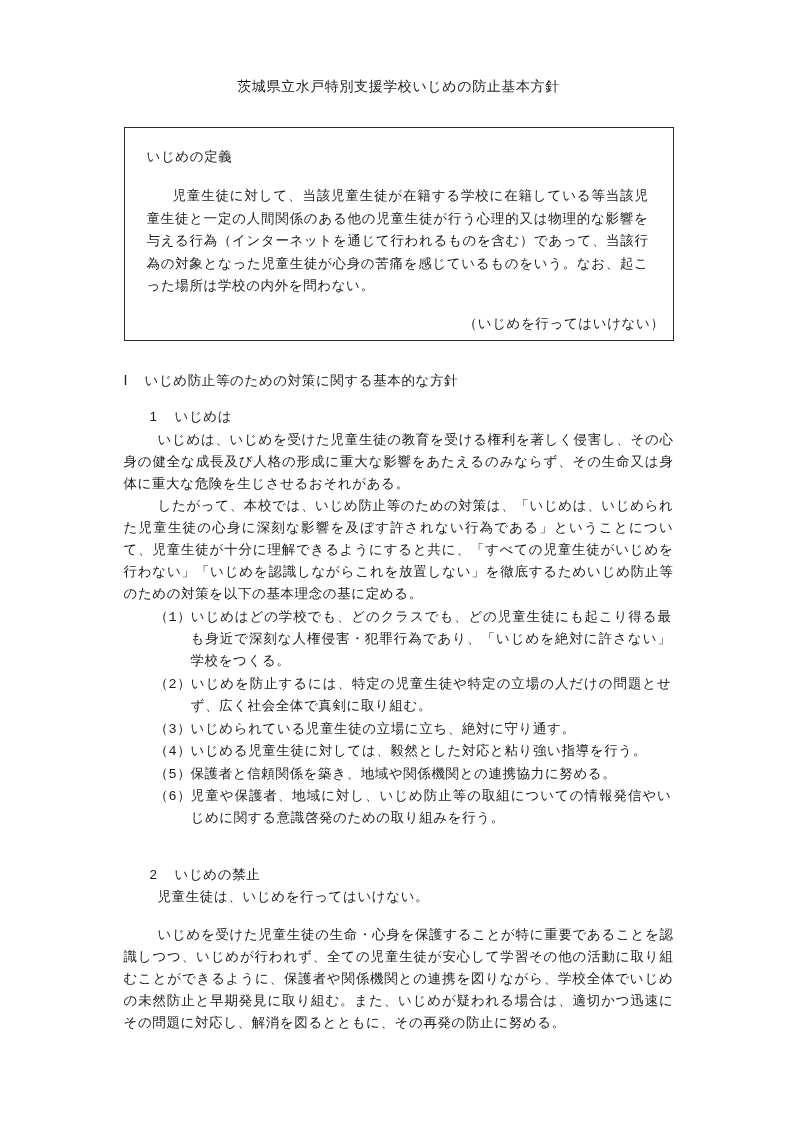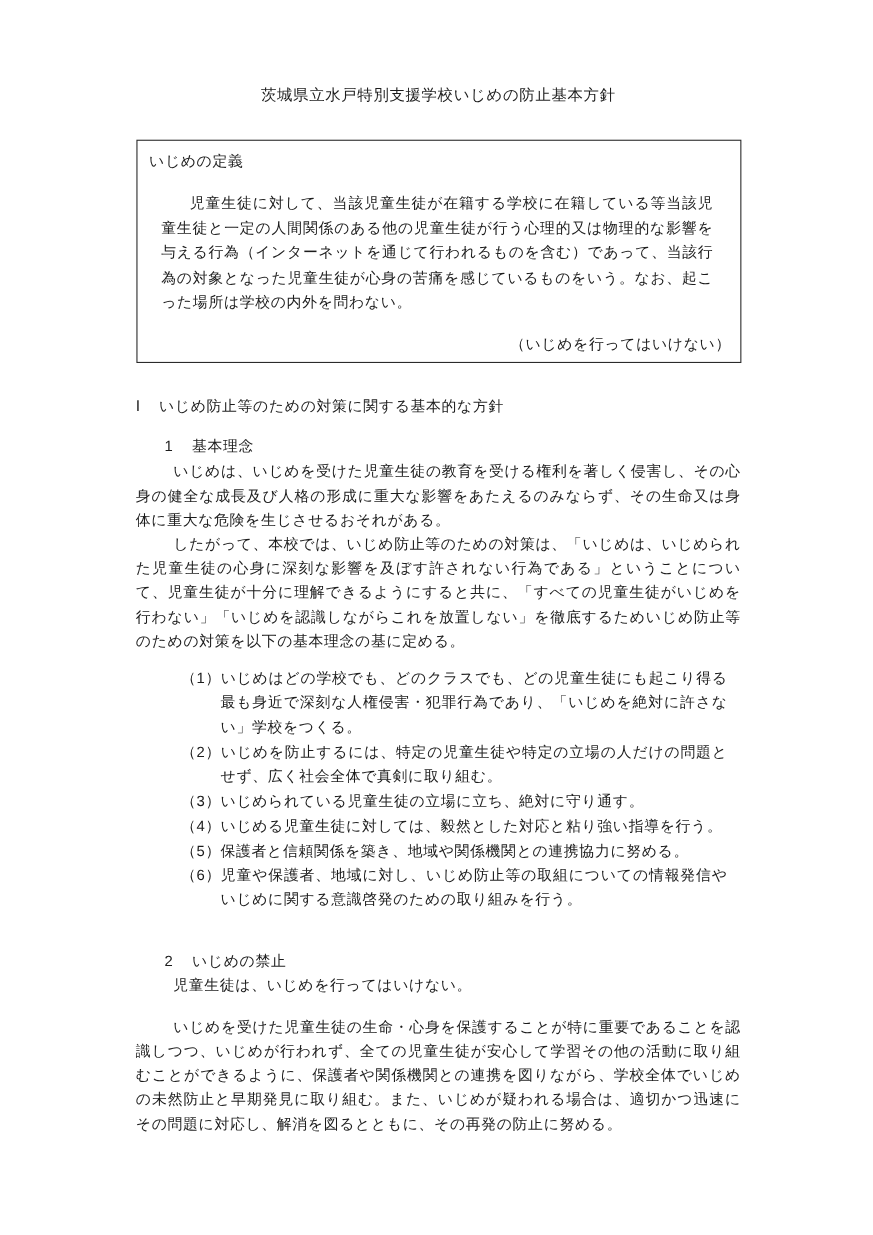--- a/index.html
+++ b/index.html
@@ -27,21 +27,22 @@
     font-weight: normal;
     line-height: 20px;
     margin: 0 0 31px 0;
   }
   .definition-box {
     border: 1.5px solid #2b2b2b;
     padding: 3px 8px 4px 6px;
     line-height: 22.4px;
   }
   .definition-heading {
-    margin: 5px;
+    margin: 16px;
+    font-family: Liberation Mono, monospace;
   }
   .definition-body {
     margin: 16px;
     text-indent: 26px;
     text-align: justify;
   }
   .definition-citation {
     margin: 0;
     text-align: right;
   }
@@ -68,23 +69,24 @@
     display: inline-block;
     width: 25px;
   }
   .para {
     margin: 0;
     line-height: 22px;
     text-indent: 34px;
     text-align: justify;
   }
   .item-list {
-    margin: 12px;
+    margin: 2px;
     padding: 0;
     list-style: none;
+    font-family: Liberation Mono, monospace;
   }
   .item {
     margin: 0;
     padding-left: 65px;
     line-height: 22.4px;
     text-align: justify;
   }
   .item-marker {
     display: inline-block;
     width: 36px;
@@ -104,21 +106,21 @@
     <p class="definition-body">児童生徒に対して、当該児童生徒が在籍する学校に在籍している等当該児童生徒と一定の人間関係のある他の児童生徒が行う心理的又は物理的な影響を与える行為（インターネットを通じて行われるものを含む）であって、当該行為の対象となった児童生徒が心身の苦痛を感じているものをいう。なお、起こった場所は学校の内外を問わない。</p>
     <p class="definition-citation">（いじめを行ってはいけない）</p>
   </div>
 
   <div class="chapter-heading">
     <span class="chapter-numeral">Ⅰ</span><span>いじめ防止等のための対策に関する基本的な方針</span>
   </div>
 
   <div class="section section-1">
     <div class="section-heading">
-      <span class="section-number">1</span><span>基本理念</span>
+      <span class="section-number">1</span><span>いじめは</span>
     </div>
     <p class="para">いじめは、いじめを受けた児童生徒の教育を受ける権利を著しく侵害し、その心身の健全な成長及び人格の形成に重大な影響をあたえるのみならず、その生命又は身体に重大な危険を生じさせるおそれがある。</p>
     <p class="para">したがって、本校では、いじめ防止等のための対策は、「いじめは、いじめられた児童生徒の心身に深刻な影響を及ぼす許されない行為である」ということについて、児童生徒が十分に理解できるようにすると共に、「すべての児童生徒がいじめを行わない」「いじめを認識しながらこれを放置しない」を徹底するためいじめ防止等のための対策を以下の基本理念の基に定める。</p>
 
     <div class="item-list">
       <div class="item">
         <span class="item-marker">（1）</span><span>いじめはどの学校でも、どのクラスでも、どの児童生徒にも起こり得る最も身近で深刻な人権侵害・犯罪行為であり、「いじめを絶対に許さない」学校をつくる。</span>
       </div>
       <div class="item">
         <span class="item-marker">（2）</span><span>いじめを防止するには、特定の児童生徒や特定の立場の人だけの問題とせず、広く社会全体で真剣に取り組む。</span>

